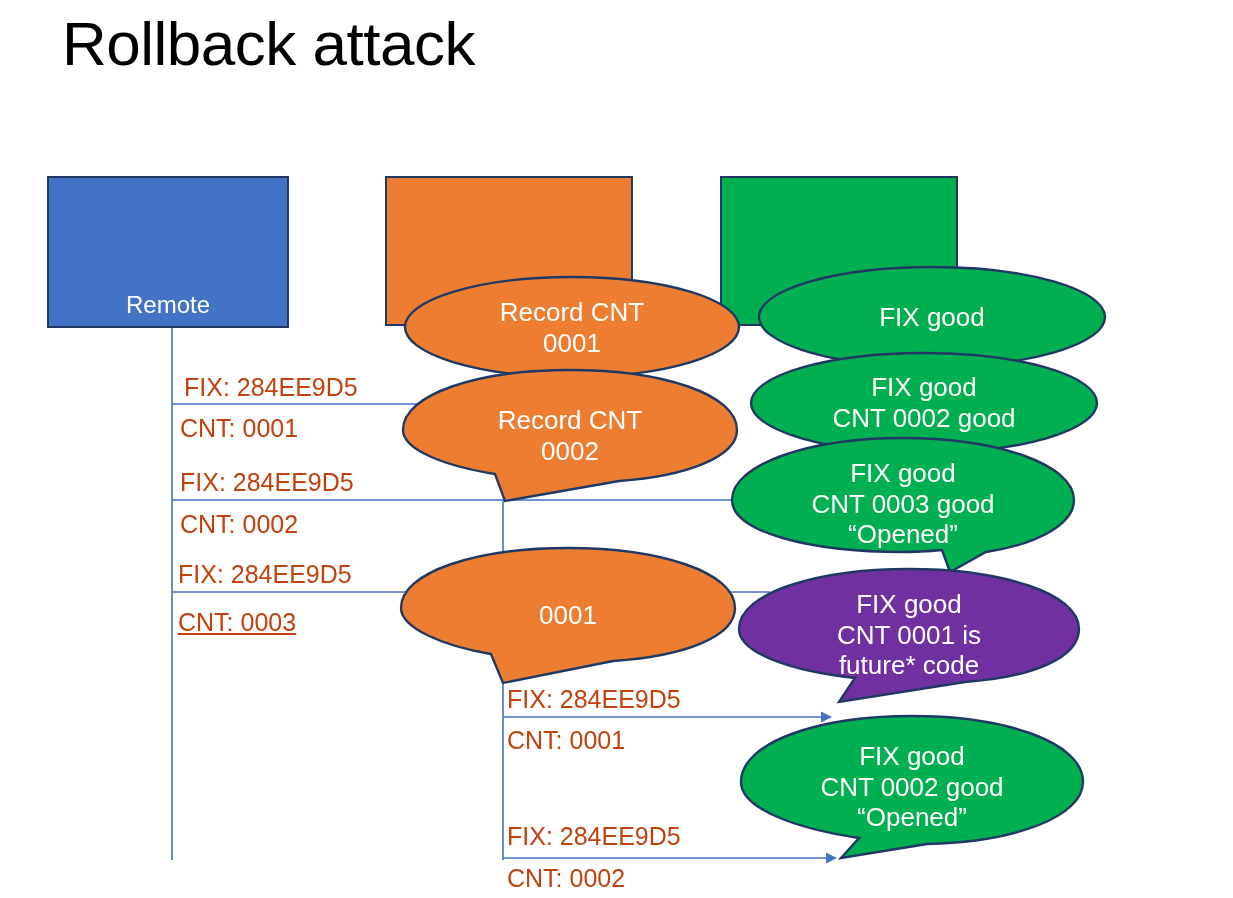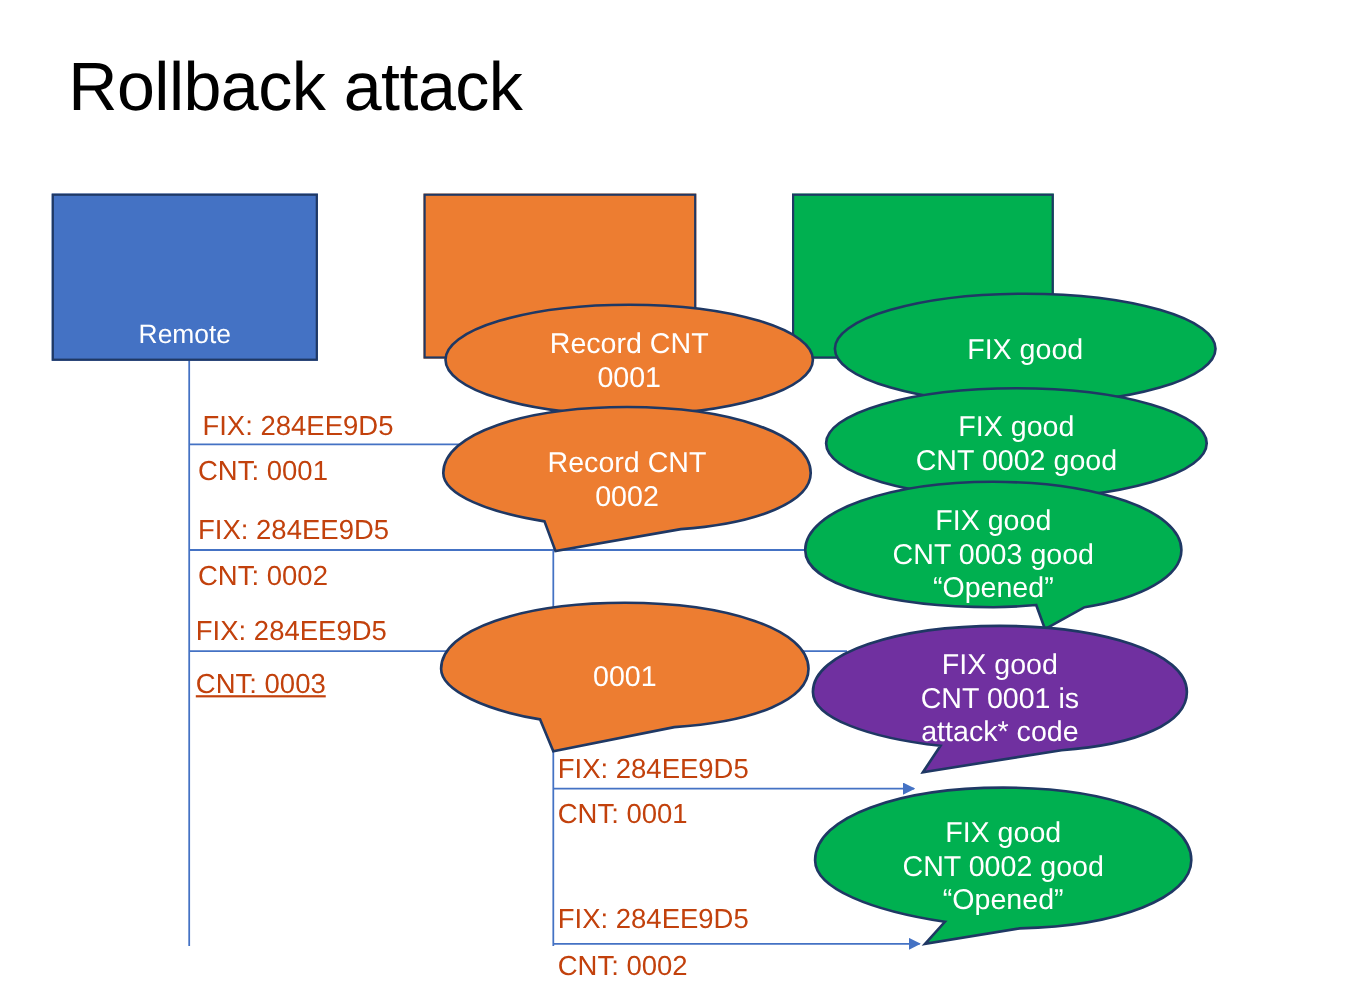--- a/index.html
+++ b/index.html
@@ -18,21 +18,20 @@
   }
   #slide-title {
     position: absolute;
     left: 62px;
     top: 8px;
     font-size: 62px;
     font-weight: 300;
     letter-spacing: -0.5px;
     color: #000000;
     white-space: nowrap;
-    margin-top: 36px;
   }
 
   
   .actor-box {
     position: absolute;
     border: 2px solid #1F3864;
     color: #ffffff;
     font-size: 24px;
     display: flex;
     align-items: flex-end;
@@ -144,21 +143,21 @@
     <svg class="bubble-svg" viewBox="0 0 348 140" preserveAspectRatio="none">
       <path d="M 174 4
                C 266 4 344 28 344 64
                C 344 92 300 112 230 117
                L 104 137 L 120 113
                C 56 106 4 88 4 64
                C 4 28 82 4 174 4 Z" fill="#7030A0" stroke="#1F3864" stroke-width="2.4"></path>
     </svg>
     <div class="txt">FIX good</div>
     <div class="txt">CNT 0001 is</div>
-    <div class="txt">attack* code</div>
+    <div class="txt">future* code</div>
   </div>
 
   <div class="callout" style="left:737px; top:712px; width:350px; height:150px; z-index:9;">
     <svg class="bubble-svg" viewBox="0 0 350 150" preserveAspectRatio="none">
       <path d="M 175 4
                C 268 4 346 30 346 70
                C 346 104 280 130 190 132
                L 104 146 L 122 126
                C 56 116 4 96 4 70
                C 4 30 82 4 175 4 Z" fill="#00B050" stroke="#1F3864" stroke-width="2.4"></path>

